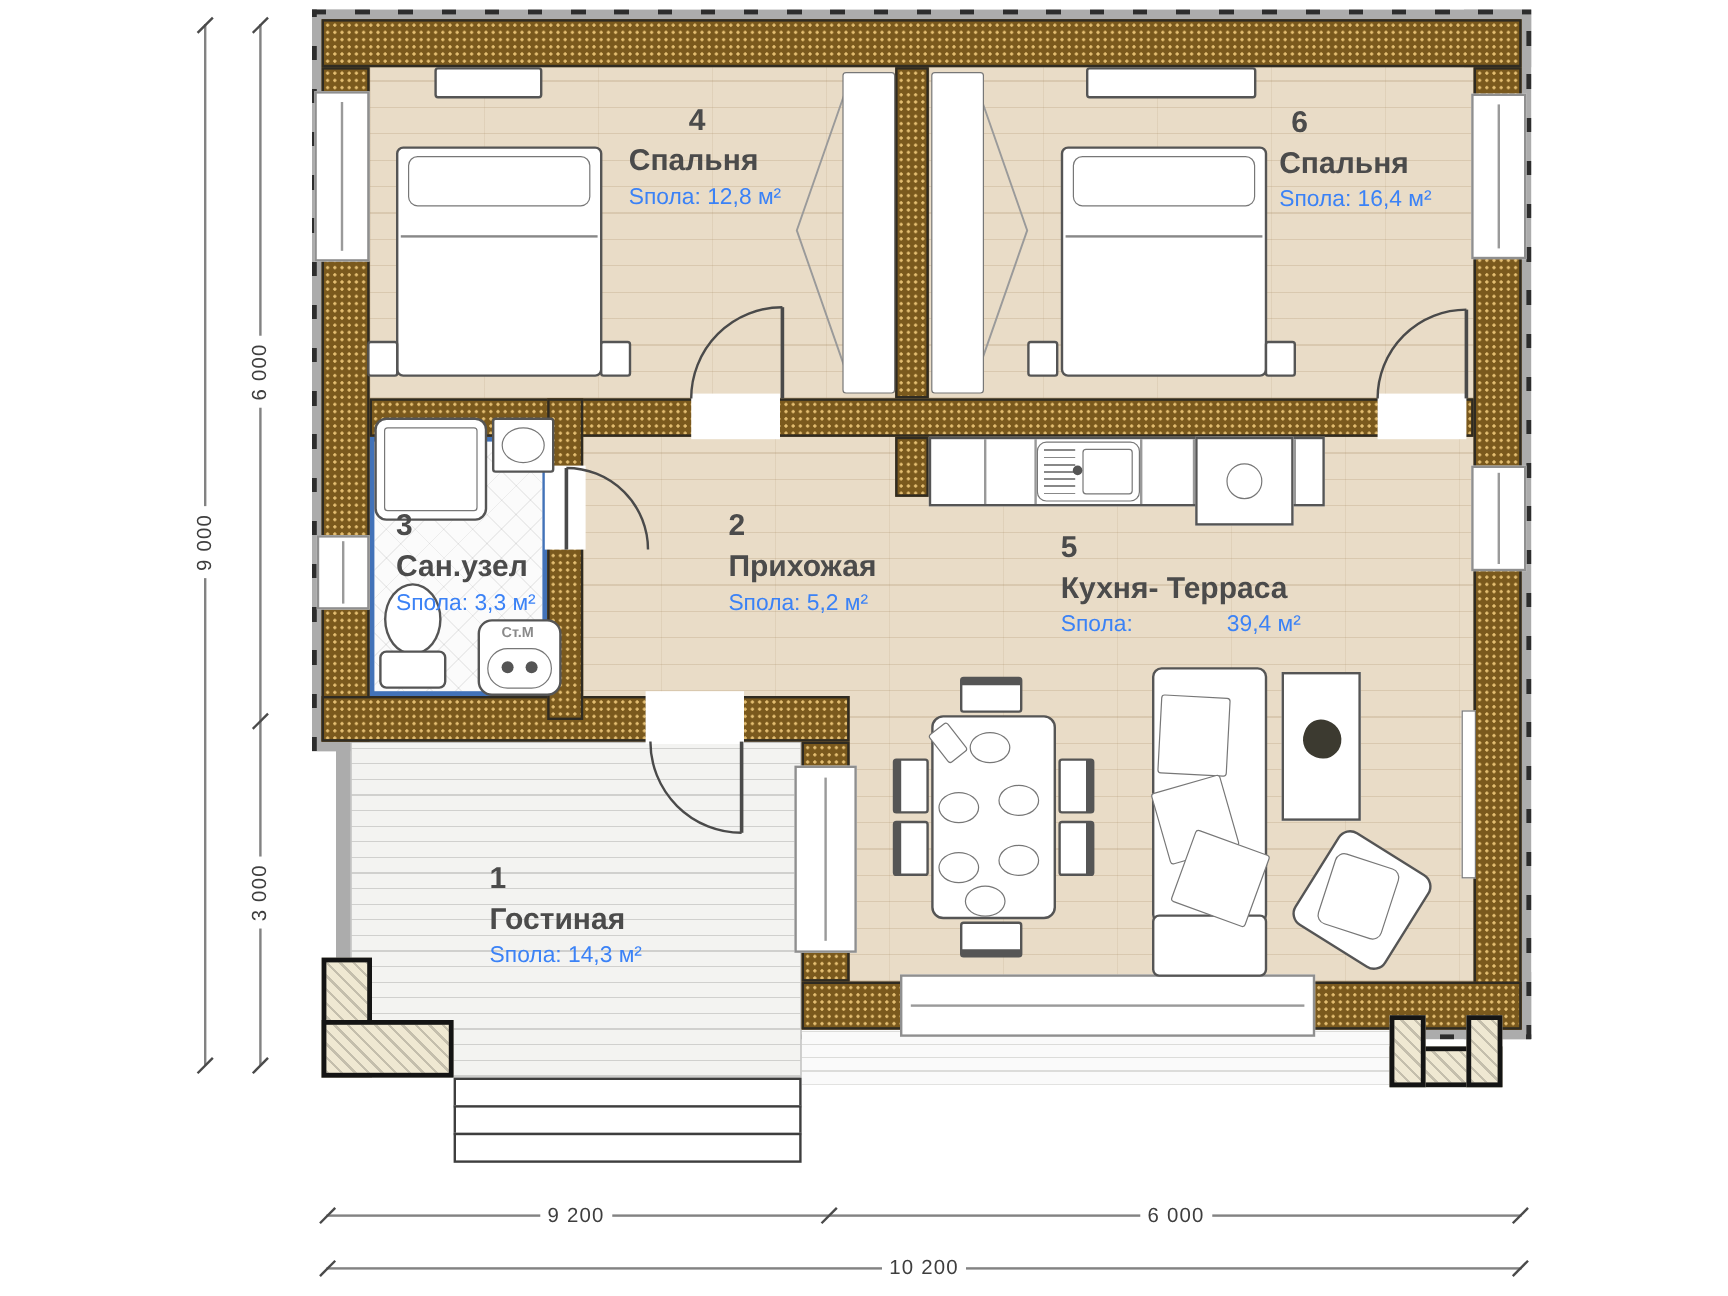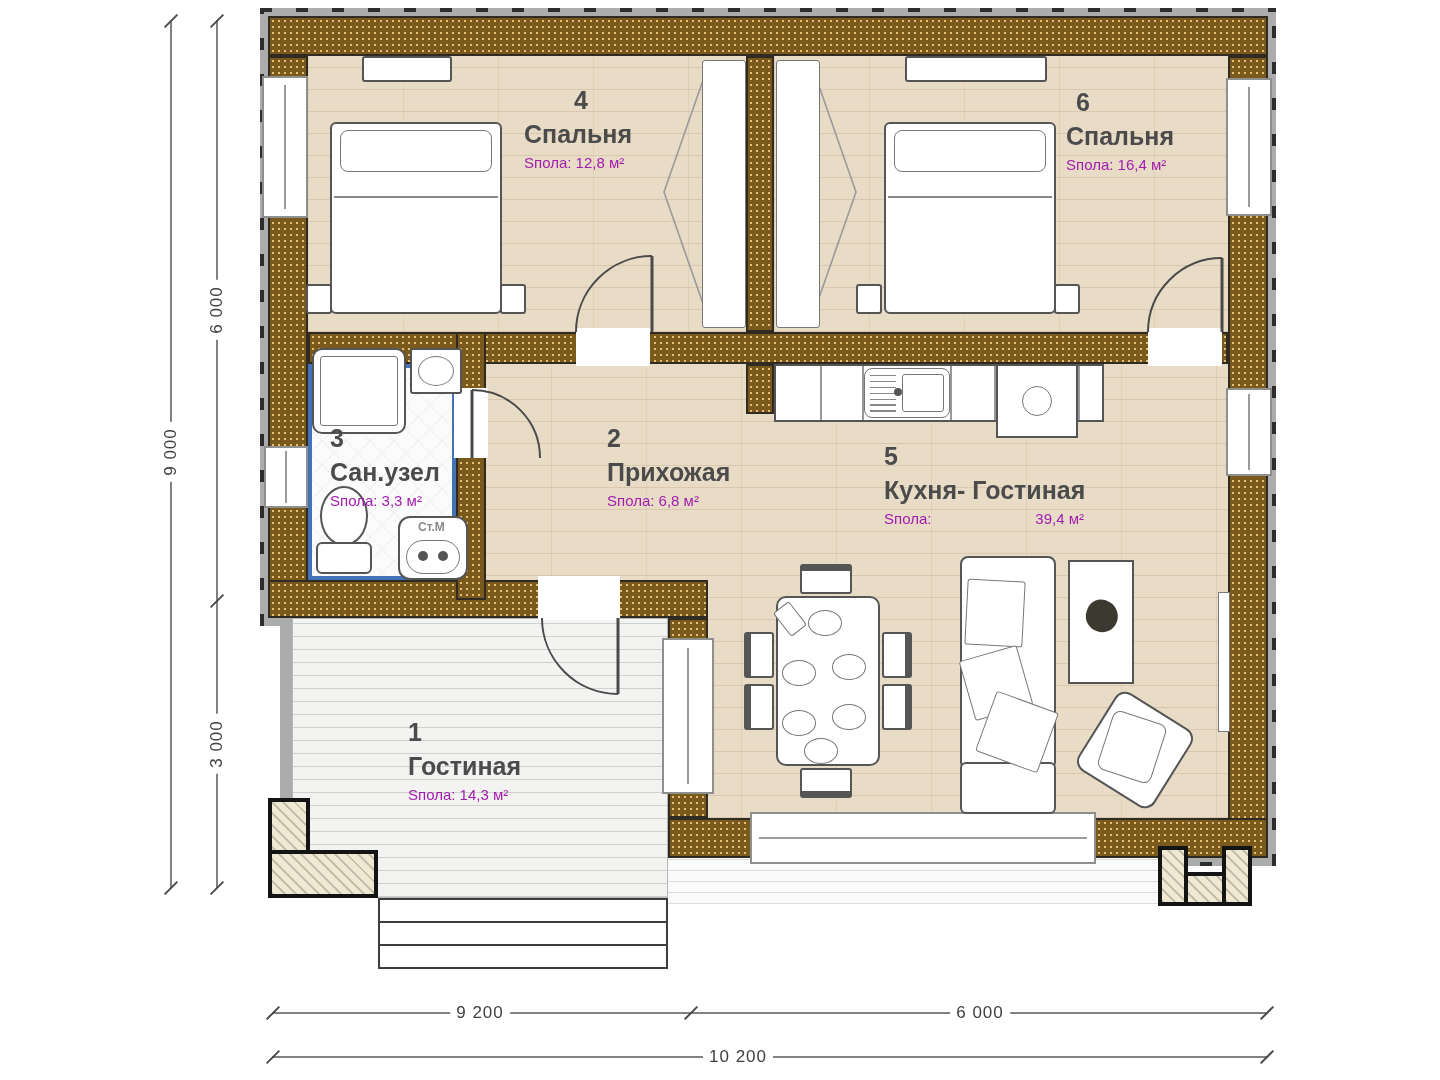--- a/index.html
+++ b/index.html
@@ -41,21 +41,21 @@
   .dot{background:#555;border-radius:50%;border:none;z-index:7;}
   .chair{z-index:5;}
   .post{z-index:6;background-color:#efe8d2;
      background-image:repeating-linear-gradient(45deg,rgba(0,0,0,.18) 0 2px,transparent 2px 8px);
      border:4px solid #141414;}
   .step{background:#fff;border:2px solid #3e3e3e;}
   
   .room-label{position:absolute;z-index:8;color:#4b4b4b;line-height:1.0;}
   .room-label .num{font-size:25px;font-weight:bold;margin-bottom:9px;}
   .room-label .nm{font-size:25px;font-weight:bold;margin-bottom:8px;}
-  .room-label .ar{font-size:15px;font-weight:normal;color:#a21caf;}
+  .room-label .ar{font-size:19px;font-weight:normal;color:#3b82f6;}
   .ar-flex{display:flex;justify-content:space-between;width:200px;}
   .mini-label{position:absolute;z-index:8;font-size:12px;color:#8a8a8a;font-weight:bold;}
   
   .dim-h{z-index:8;height:2px;background:#828282;}
   .dim-v{z-index:8;width:2px;background:#828282;}
   .tick{position:absolute;z-index:9;width:18px;height:2px;background:#4a4a4a;transform:translate(-50%,-50%) rotate(-45deg);}
   .dim-label{position:absolute;z-index:9;font-size:17px;color:#3e3e3e;background:#fff;padding:1px 6px;
              transform:translate(-50%,-50%);letter-spacing:1px;white-space:nowrap;}
   .dim-label.rot{transform:translate(-50%,-50%) rotate(-90deg);}
 </style>
@@ -207,25 +207,25 @@
     <div class="ar">Sпола: 16,4 м²</div>
   </div>
   <div class="room-label" style="left:330px;top:426px">
     <div class="num">3</div>
     <div class="nm">Сан.узел</div>
     <div class="ar">Sпола: 3,3 м²</div>
   </div>
   <div class="room-label" style="left:607px;top:426px">
     <div class="num">2</div>
     <div class="nm">Прихожая</div>
-    <div class="ar">Sпола: 6,8 м²</div>
+    <div class="ar">Sпола: 5,2 м²</div>
   </div>
   <div class="room-label" style="left:884px;top:444px">
     <div class="num">5</div>
-    <div class="nm">Кухня- Гостиная</div>
+    <div class="nm">Кухня- Терраса</div>
     <div class="ar ar-flex">
       <span>Sпола:</span>
       <span>39,4 м²</span>
     </div>
   </div>
   <div class="room-label" style="left:408px;top:720px">
     <div class="num">1</div>
     <div class="nm">Гостиная</div>
     <div class="ar">Sпола: 14,3 м²</div>
   </div>
@@ -245,15 +245,15 @@
   <div class="abs dim-h" style="left:272px;top:1012px;width:996px"></div>
   <span class="tick" style="left:273px;top:1013px"></span>
   <span class="tick" style="left:691px;top:1013px"></span>
   <span class="tick" style="left:1267px;top:1013px"></span>
   <div class="dim-label" style="left:480px;top:1013px">9 200</div>
   <div class="dim-label" style="left:980px;top:1013px">6 000</div>
 
   <div class="abs dim-h" style="left:272px;top:1056px;width:996px"></div>
   <span class="tick" style="left:273px;top:1057px"></span>
   <span class="tick" style="left:1267px;top:1057px"></span>
-  <div class="dim-label" style="left:738px;top:1057px">10 200</div>
+  <div class="dim-label" style="left:770px;top:1057px">10 200</div>
 
 </div>
 
 </body></html>

